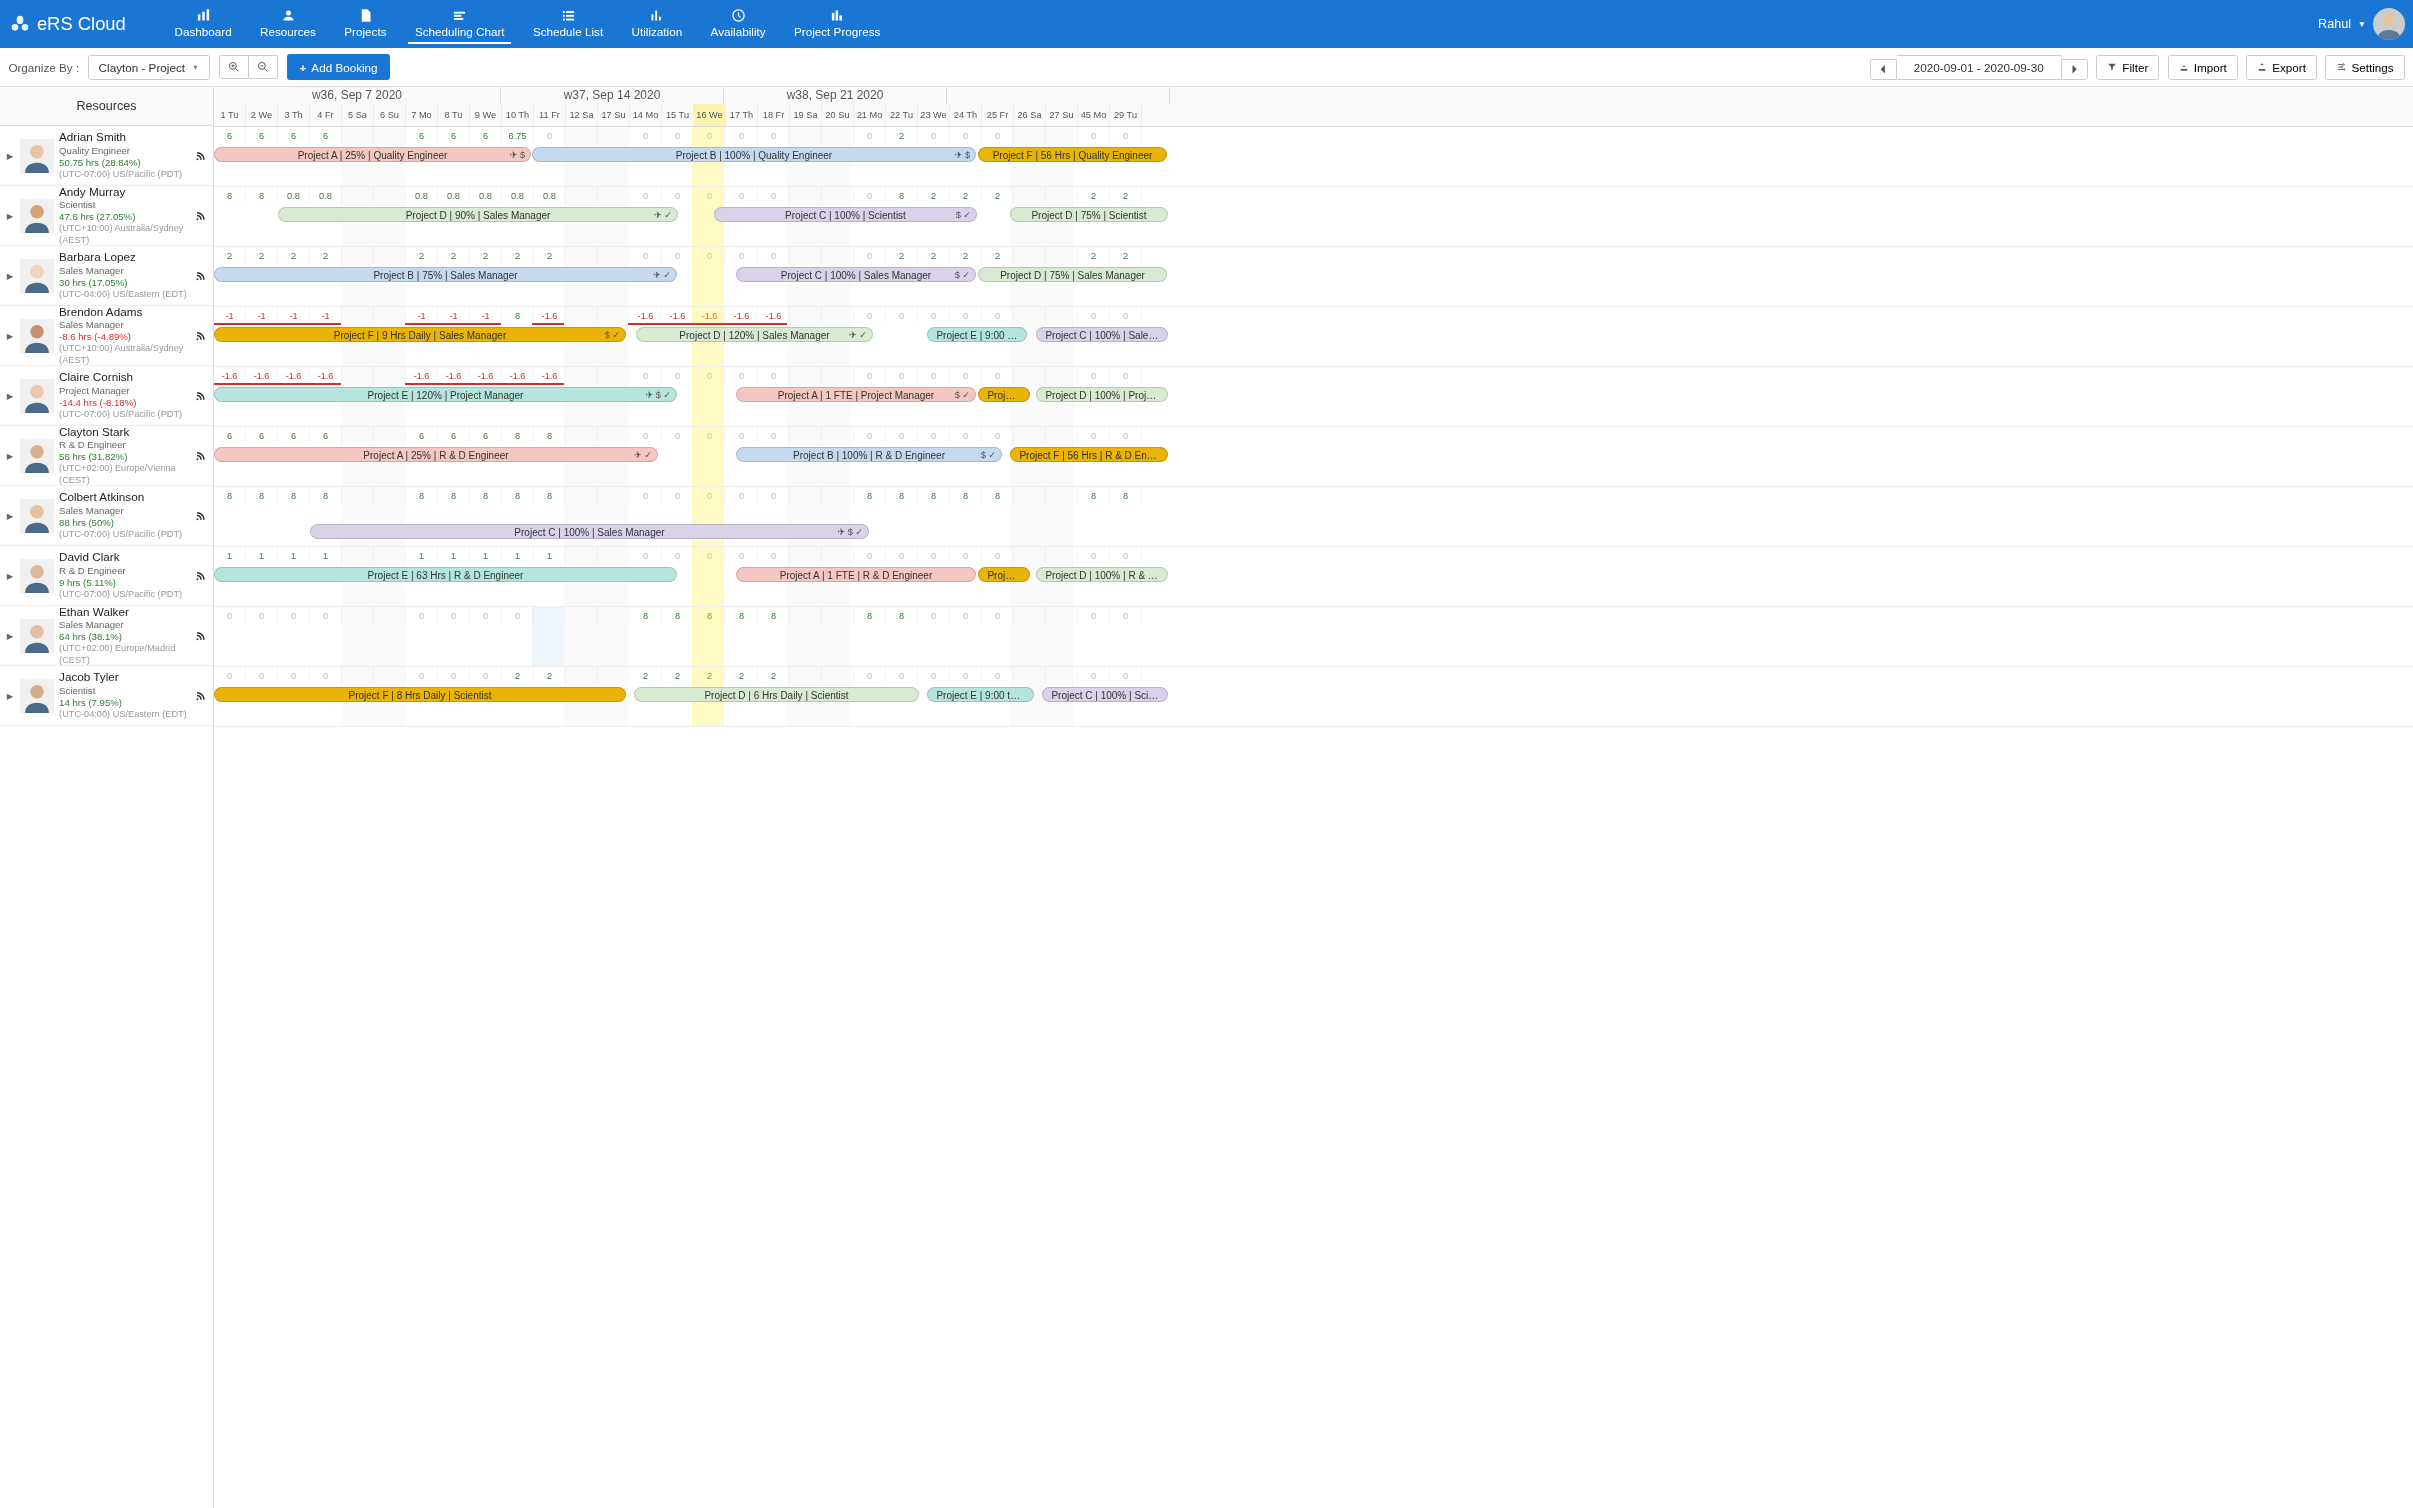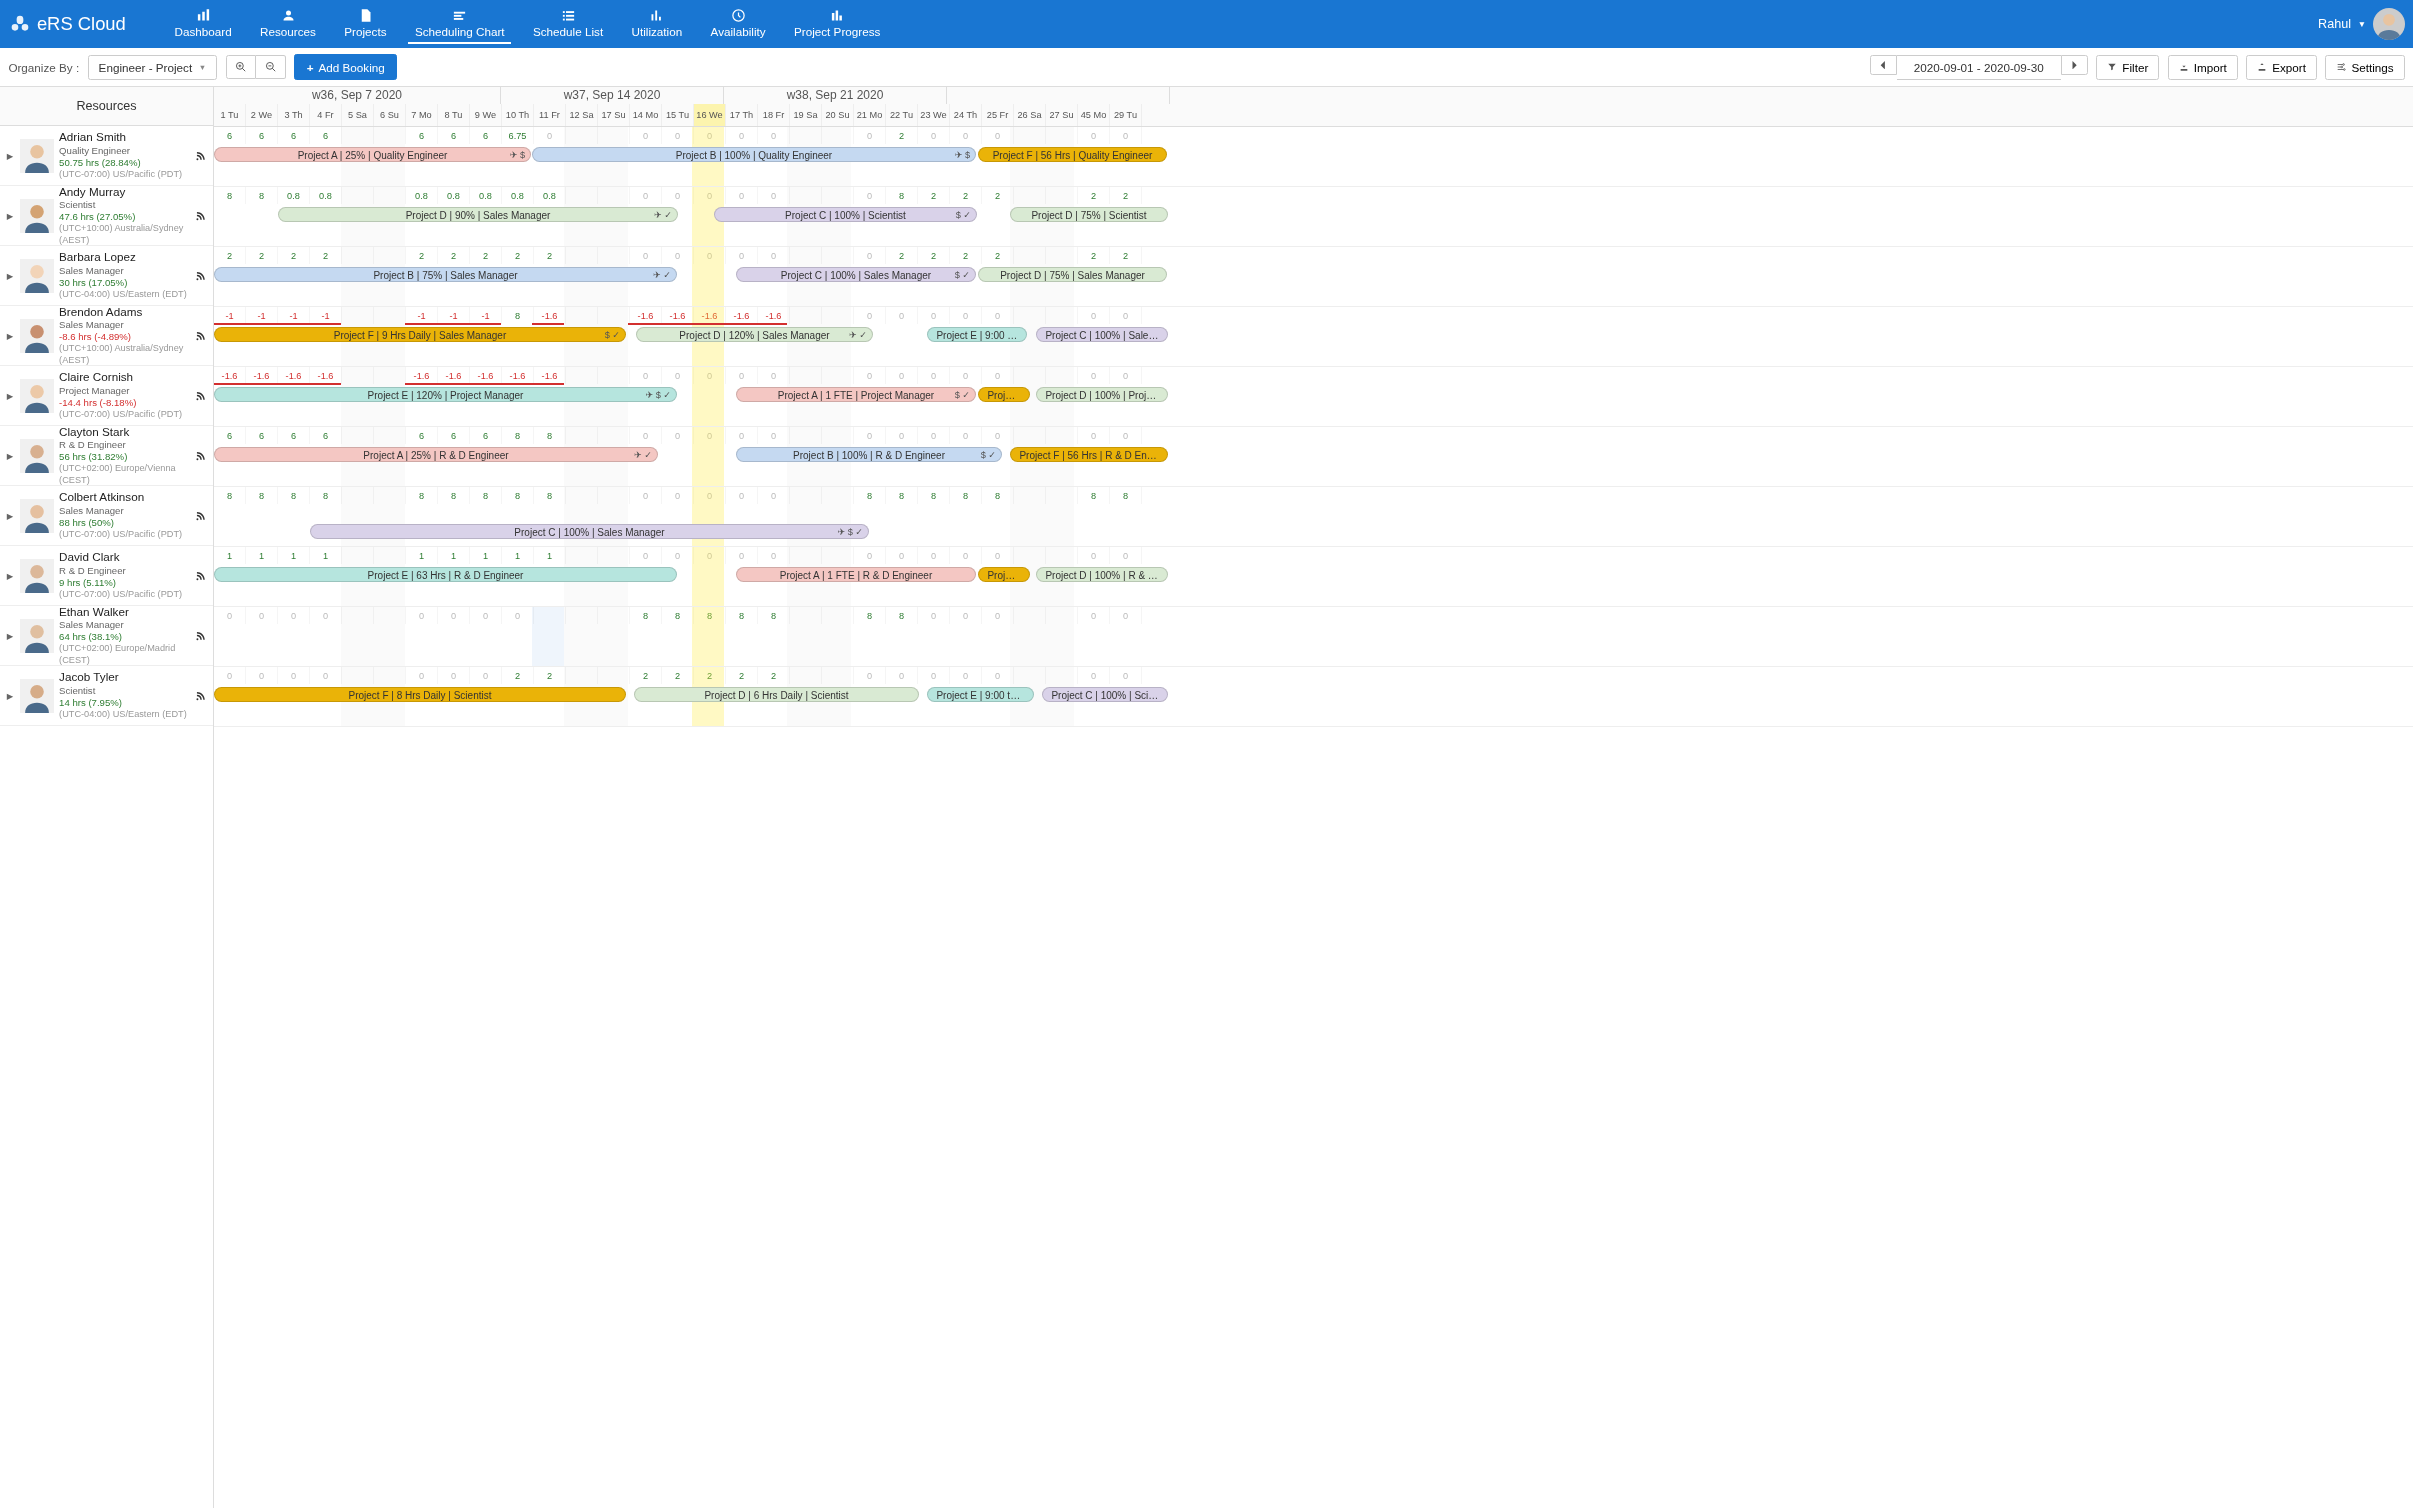--- a/index.html
+++ b/index.html
@@ -17,21 +17,21 @@
 .avatar { width: 32px; height: 32px; border-radius: 50%; background: #ccc; overflow: hidden; display: flex; align-items: center; justify-content: center; }
 .toolbar { height: 39px; display: flex; align-items: center; padding: 0 8.4px; gap: 8.4px; border-bottom: 0.8px solid #ddd; }
 .toolbar-label { font-size: 11.7px; color: #555; }
 .select-box { border: 0.8px solid #ccc; border-radius: 2.5px; padding: 5px 10px; display: flex; align-items: center; gap: 6.7px; font-size: 11.7px; background: #fff; cursor: pointer; }
 .btn-group { display: flex; }
 .btn-icon { border: 0.8px solid #ccc; background: #fff; padding: 5px 8.4px; cursor: pointer; font-size: 11px; }
 .btn-icon:first-child { border-radius: 2.5px 0 0 2.5px; }
 .btn-icon:last-child { border-radius: 0 2.5px 2.5px 0; border-left: none; }
 .btn-primary { background: #1976d2; color: #fff; border: 0.8px solid #1976d2; border-radius: 2.5px; padding: 5.9px 11.7px; font-size: 11.7px; cursor: pointer; display: flex; align-items: center; gap: 5px; }
 .btn-secondary { border: 0.8px solid #ccc; background: #fff; padding: 5px 10px; border-radius: 2.5px; font-size: 11.7px; cursor: pointer; display: flex; align-items: center; gap: 5px; }
-.date-nav { display: flex; align-items: flex-start; padding-left: 16px; }
+.date-nav { display: flex; align-items: flex-end; padding-left: 16px; }
 .date-nav .arrow { border: 0.8px solid #ccc; background: #fff; padding: 5px 8.4px; cursor: pointer; }
 .date-nav .arrow:first-child { border-radius: 2.5px 0 0 2.5px; }
 .date-nav .arrow:last-child { border-radius: 0 2.5px 2.5px 0; }
 .date-nav .range { border-top: 0.8px solid #ccc; border-bottom: 0.8px solid #ccc; padding: 5px 17px; font-size: 11.7px; background: #fff; }
 .flex-spacer { flex: 1; }
 .main { display: flex; height: calc(100vh - 86px); }
 .sidebar { width: 214px; border-right: 0.8px solid #ddd; display: flex; flex-direction: column; }
 .sidebar-header { height: 39px; display: flex; align-items: center; justify-content: center; border-bottom: 0.8px solid #ddd; font-size: 12.6px; background: #fafafa; }
 .resource-row { height: 60px; border-bottom: 0.8px solid #eee; display: flex; align-items: center; padding: 0 6.7px; gap: 5px; }
 .expand-icon { width: 8.4px; font-size: 8.4px; color: #666; }
@@ -172,21 +172,21 @@
           <circle cx="19" cy="14" r="7" fill="#e8c4a0"></circle>
           <path d="M5 38c0-8 6-12 14-12s14 4 14 12" fill="#5a7a9a"></path>
         </svg>
     </div>
   </div>
 </div>
 
 <div class="toolbar">
   <span class="toolbar-label">Organize By :</span>
   <div class="select-box">
-    <span>Engineer - Project</span>
+    <span>Clayton - Project</span>
     <span style="font-size:7.5px;color:#888;">▼</span>
   </div>
   <div class="btn-group">
     <button class="btn-icon">
       <svg width="11.7" height="11.7" viewBox="0 0 24 24" fill="none" stroke="#555" stroke-width="2">
           <circle cx="10" cy="10" r="7"></circle>
           <line x1="15" y1="15" x2="21" y2="21"></line>
           <line x1="7" y1="10" x2="13" y2="10"></line>
           <line x1="10" y1="7" x2="10" y2="13"></line>
         </svg>

